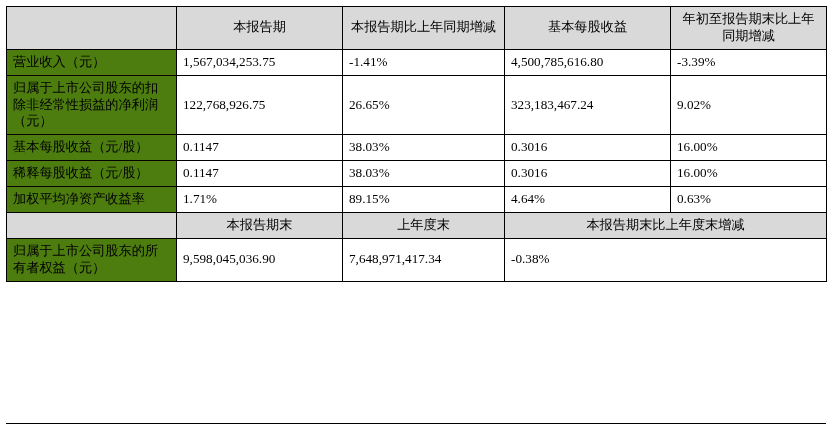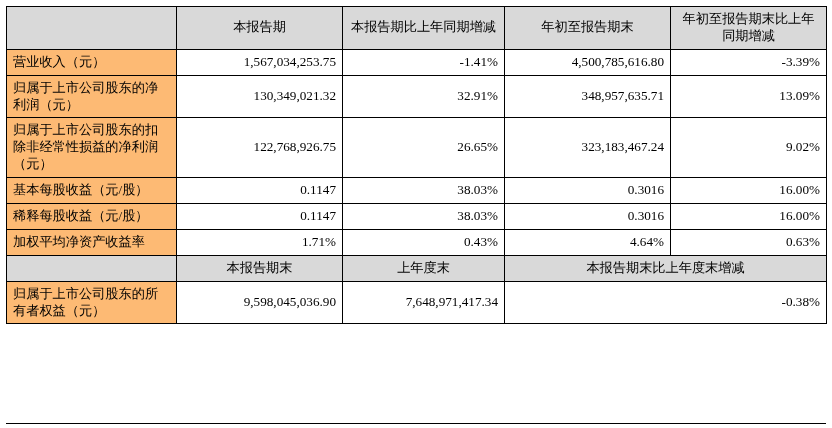--- a/index.html
+++ b/index.html
@@ -40,28 +40,28 @@
   .col-a { width: 166px; }
   .col-b { width: 162px; }
   .col-c { width: 166px; }
   .col-d { width: 156px; }
 
   .hdr {
     background: #d9d9d9;
     text-align: center;
   }
   .rowhdr {
-    background: #fdba74;
+    background: #4d7c0f;
     text-align: left;
   }
   .shade {
     background: #ededed;
   }
   .num {
-    text-align: right;
+    text-align: left;
     white-space: nowrap;
   }
   .lbl {
     text-align: left;
   }
   .dash {
     text-align: center;
   }
   .bottom-rule {
     position: absolute;
@@ -82,39 +82,32 @@
       <col class="col-a">
       <col class="col-b">
       <col class="col-c">
       <col class="col-d">
     </colgroup>
     <tbody>
       <tr>
         <td class="hdr"></td>
         <td class="hdr">本报告期</td>
         <td class="hdr">本报告期比上年同期增减</td>
-        <td class="hdr">年初至报告期末</td>
+        <td class="hdr">基本每股收益</td>
         <td class="hdr">年初至报告期末比上年同期增减</td>
       </tr>
 
       <tr>
         <td class="rowhdr lbl">营业收入（元）</td>
         <td class="num">1,567,034,253.75</td>
         <td class="num">-1.41%</td>
         <td class="num">4,500,785,616.80</td>
         <td class="num">-3.39%</td>
       </tr>
 
-      <tr>
-        <td class="rowhdr lbl">归属于上市公司股东的净利润（元）</td>
-        <td class="num">130,349,021.32</td>
-        <td class="num">32.91%</td>
-        <td class="num">348,957,635.71</td>
-        <td class="num">13.09%</td>
-      </tr>
 
       <tr>
         <td class="rowhdr lbl">归属于上市公司股东的扣除非经常性损益的净利润（元）</td>
         <td class="num">122,768,926.75</td>
         <td class="num">26.65%</td>
         <td class="num">323,183,467.24</td>
         <td class="num">9.02%</td>
       </tr>
 
 
@@ -130,21 +123,21 @@
         <td class="rowhdr lbl">稀释每股收益（元/股）</td>
         <td class="num">0.1147</td>
         <td class="num">38.03%</td>
         <td class="num">0.3016</td>
         <td class="num">16.00%</td>
       </tr>
 
       <tr>
         <td class="rowhdr lbl">加权平均净资产收益率</td>
         <td class="num">1.71%</td>
-        <td class="num">0.43%</td>
+        <td class="num">89.15%</td>
         <td class="num">4.64%</td>
         <td class="num">0.63%</td>
       </tr>
 
       <tr>
         <td class="hdr"></td>
         <td class="hdr">本报告期末</td>
         <td class="hdr">上年度末</td>
         <td class="hdr" colspan="2">本报告期末比上年度末增减</td>
       </tr>

